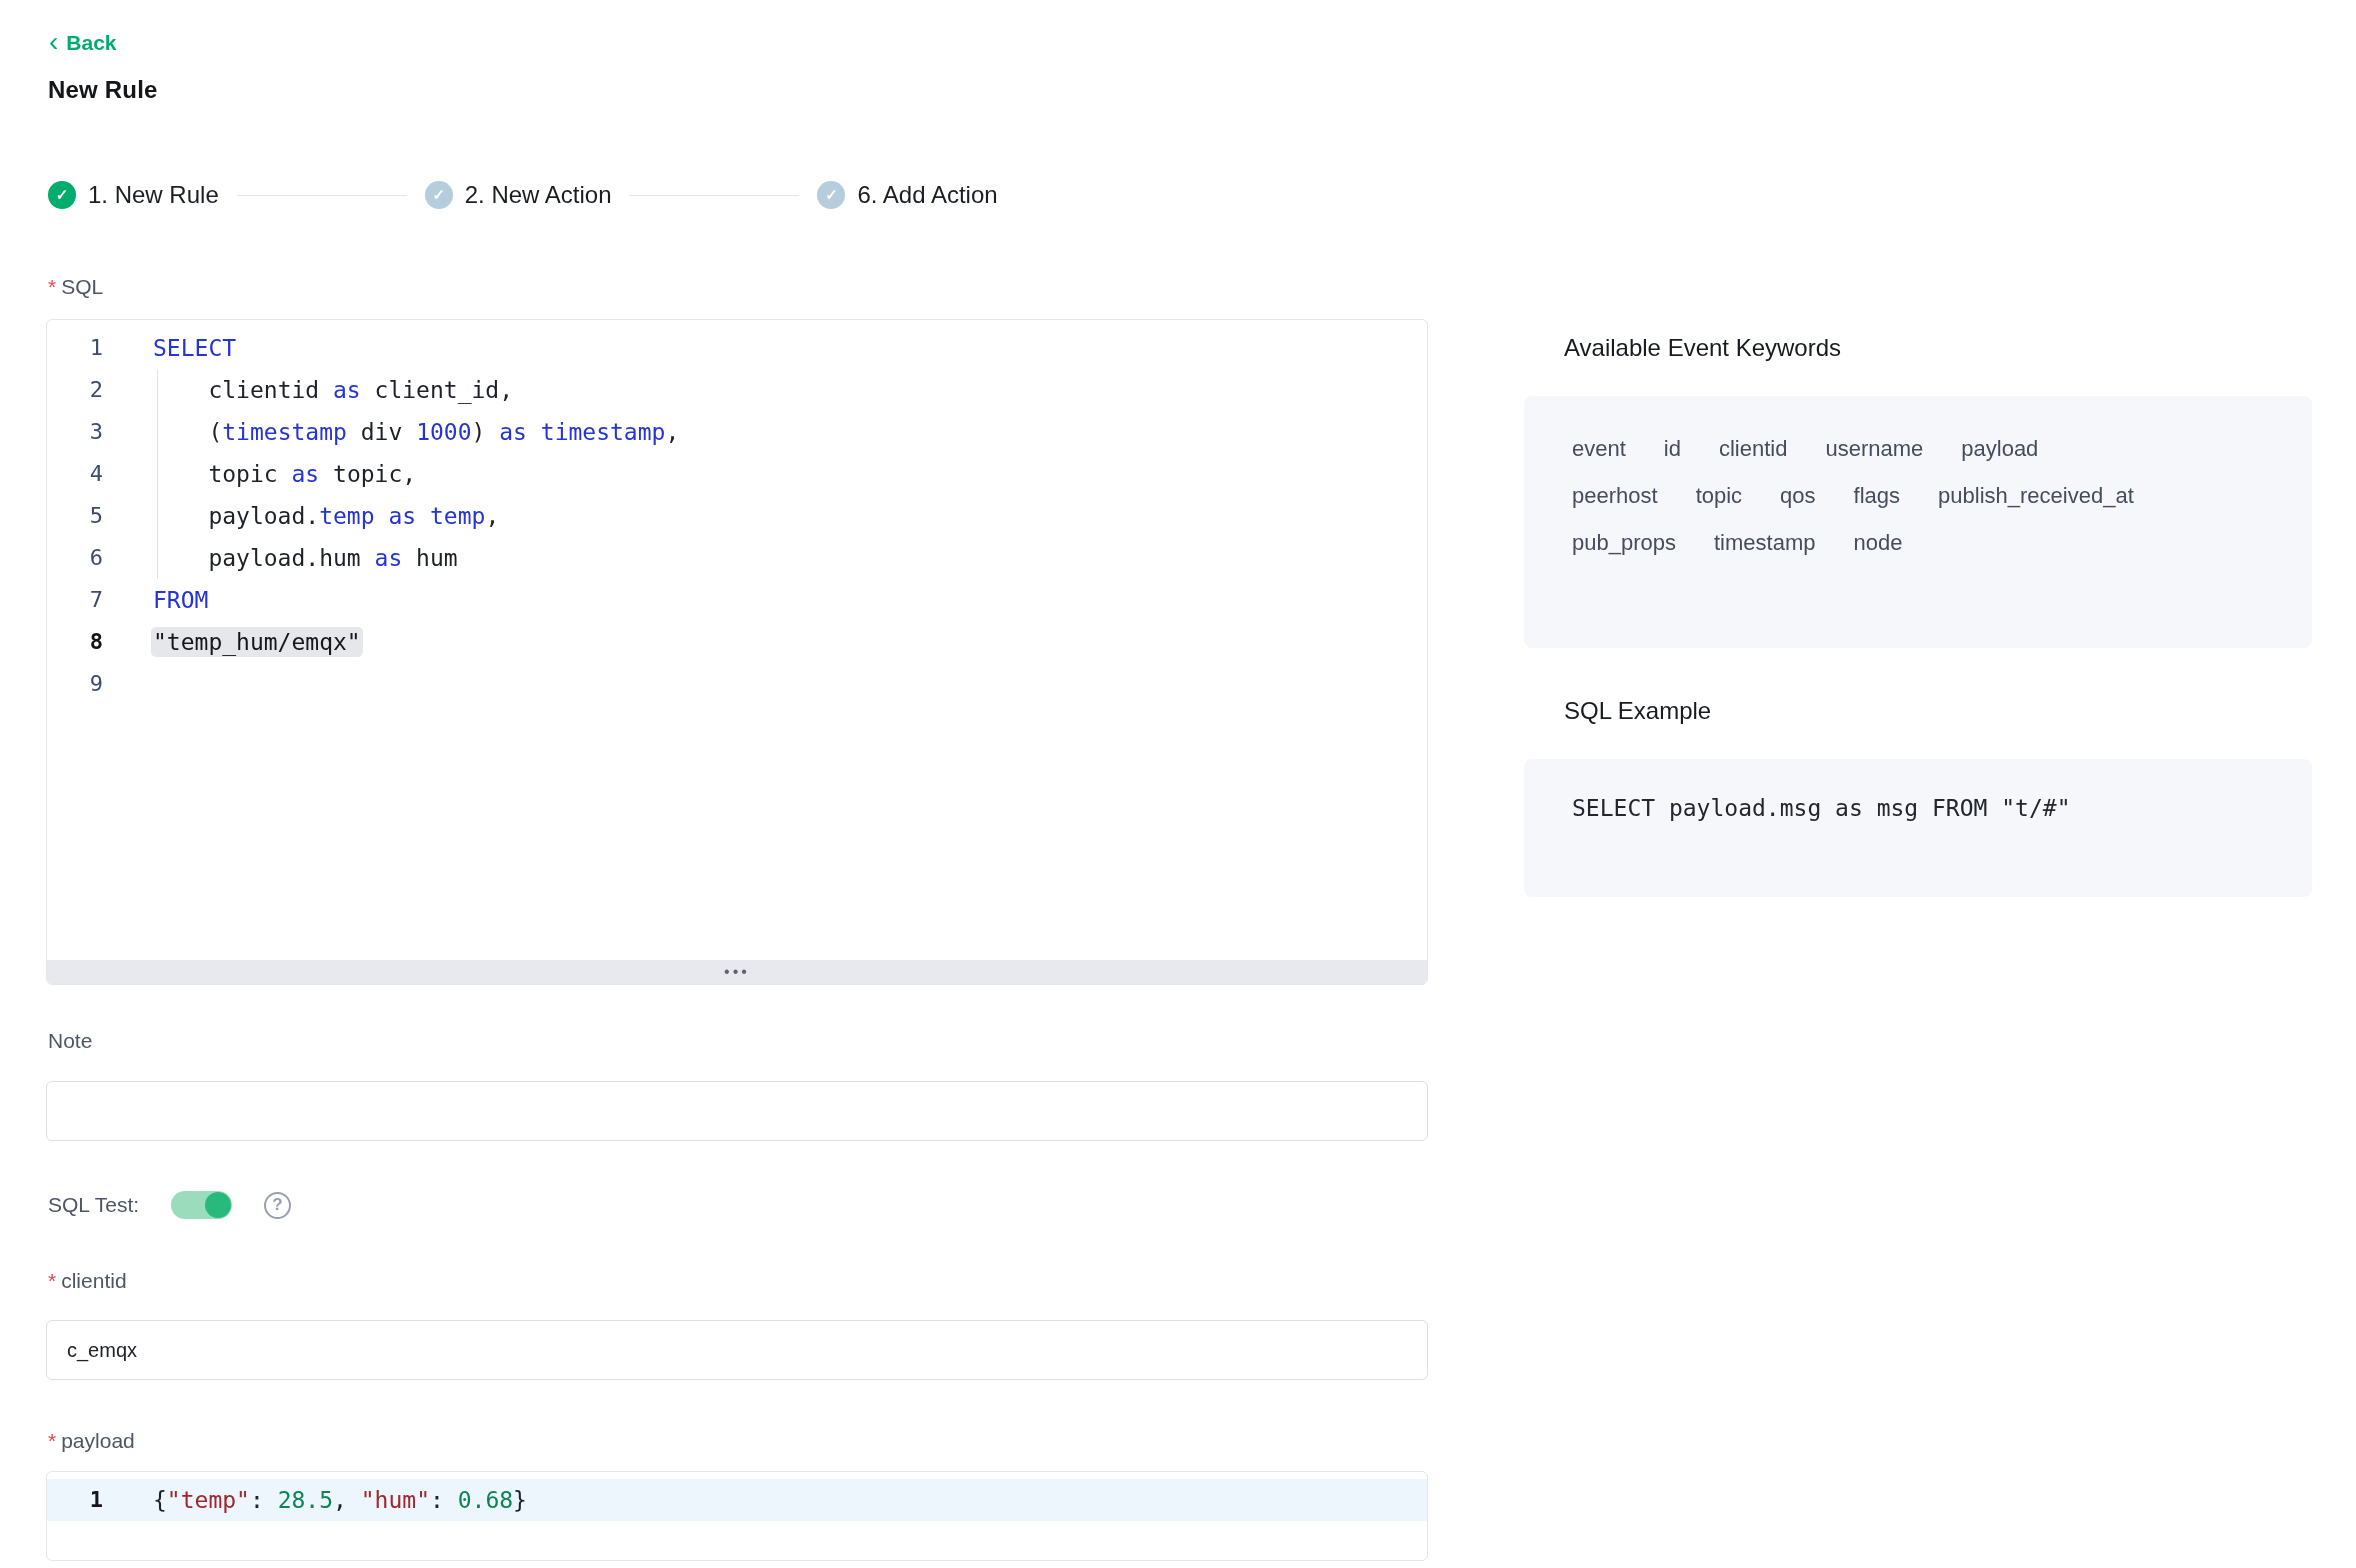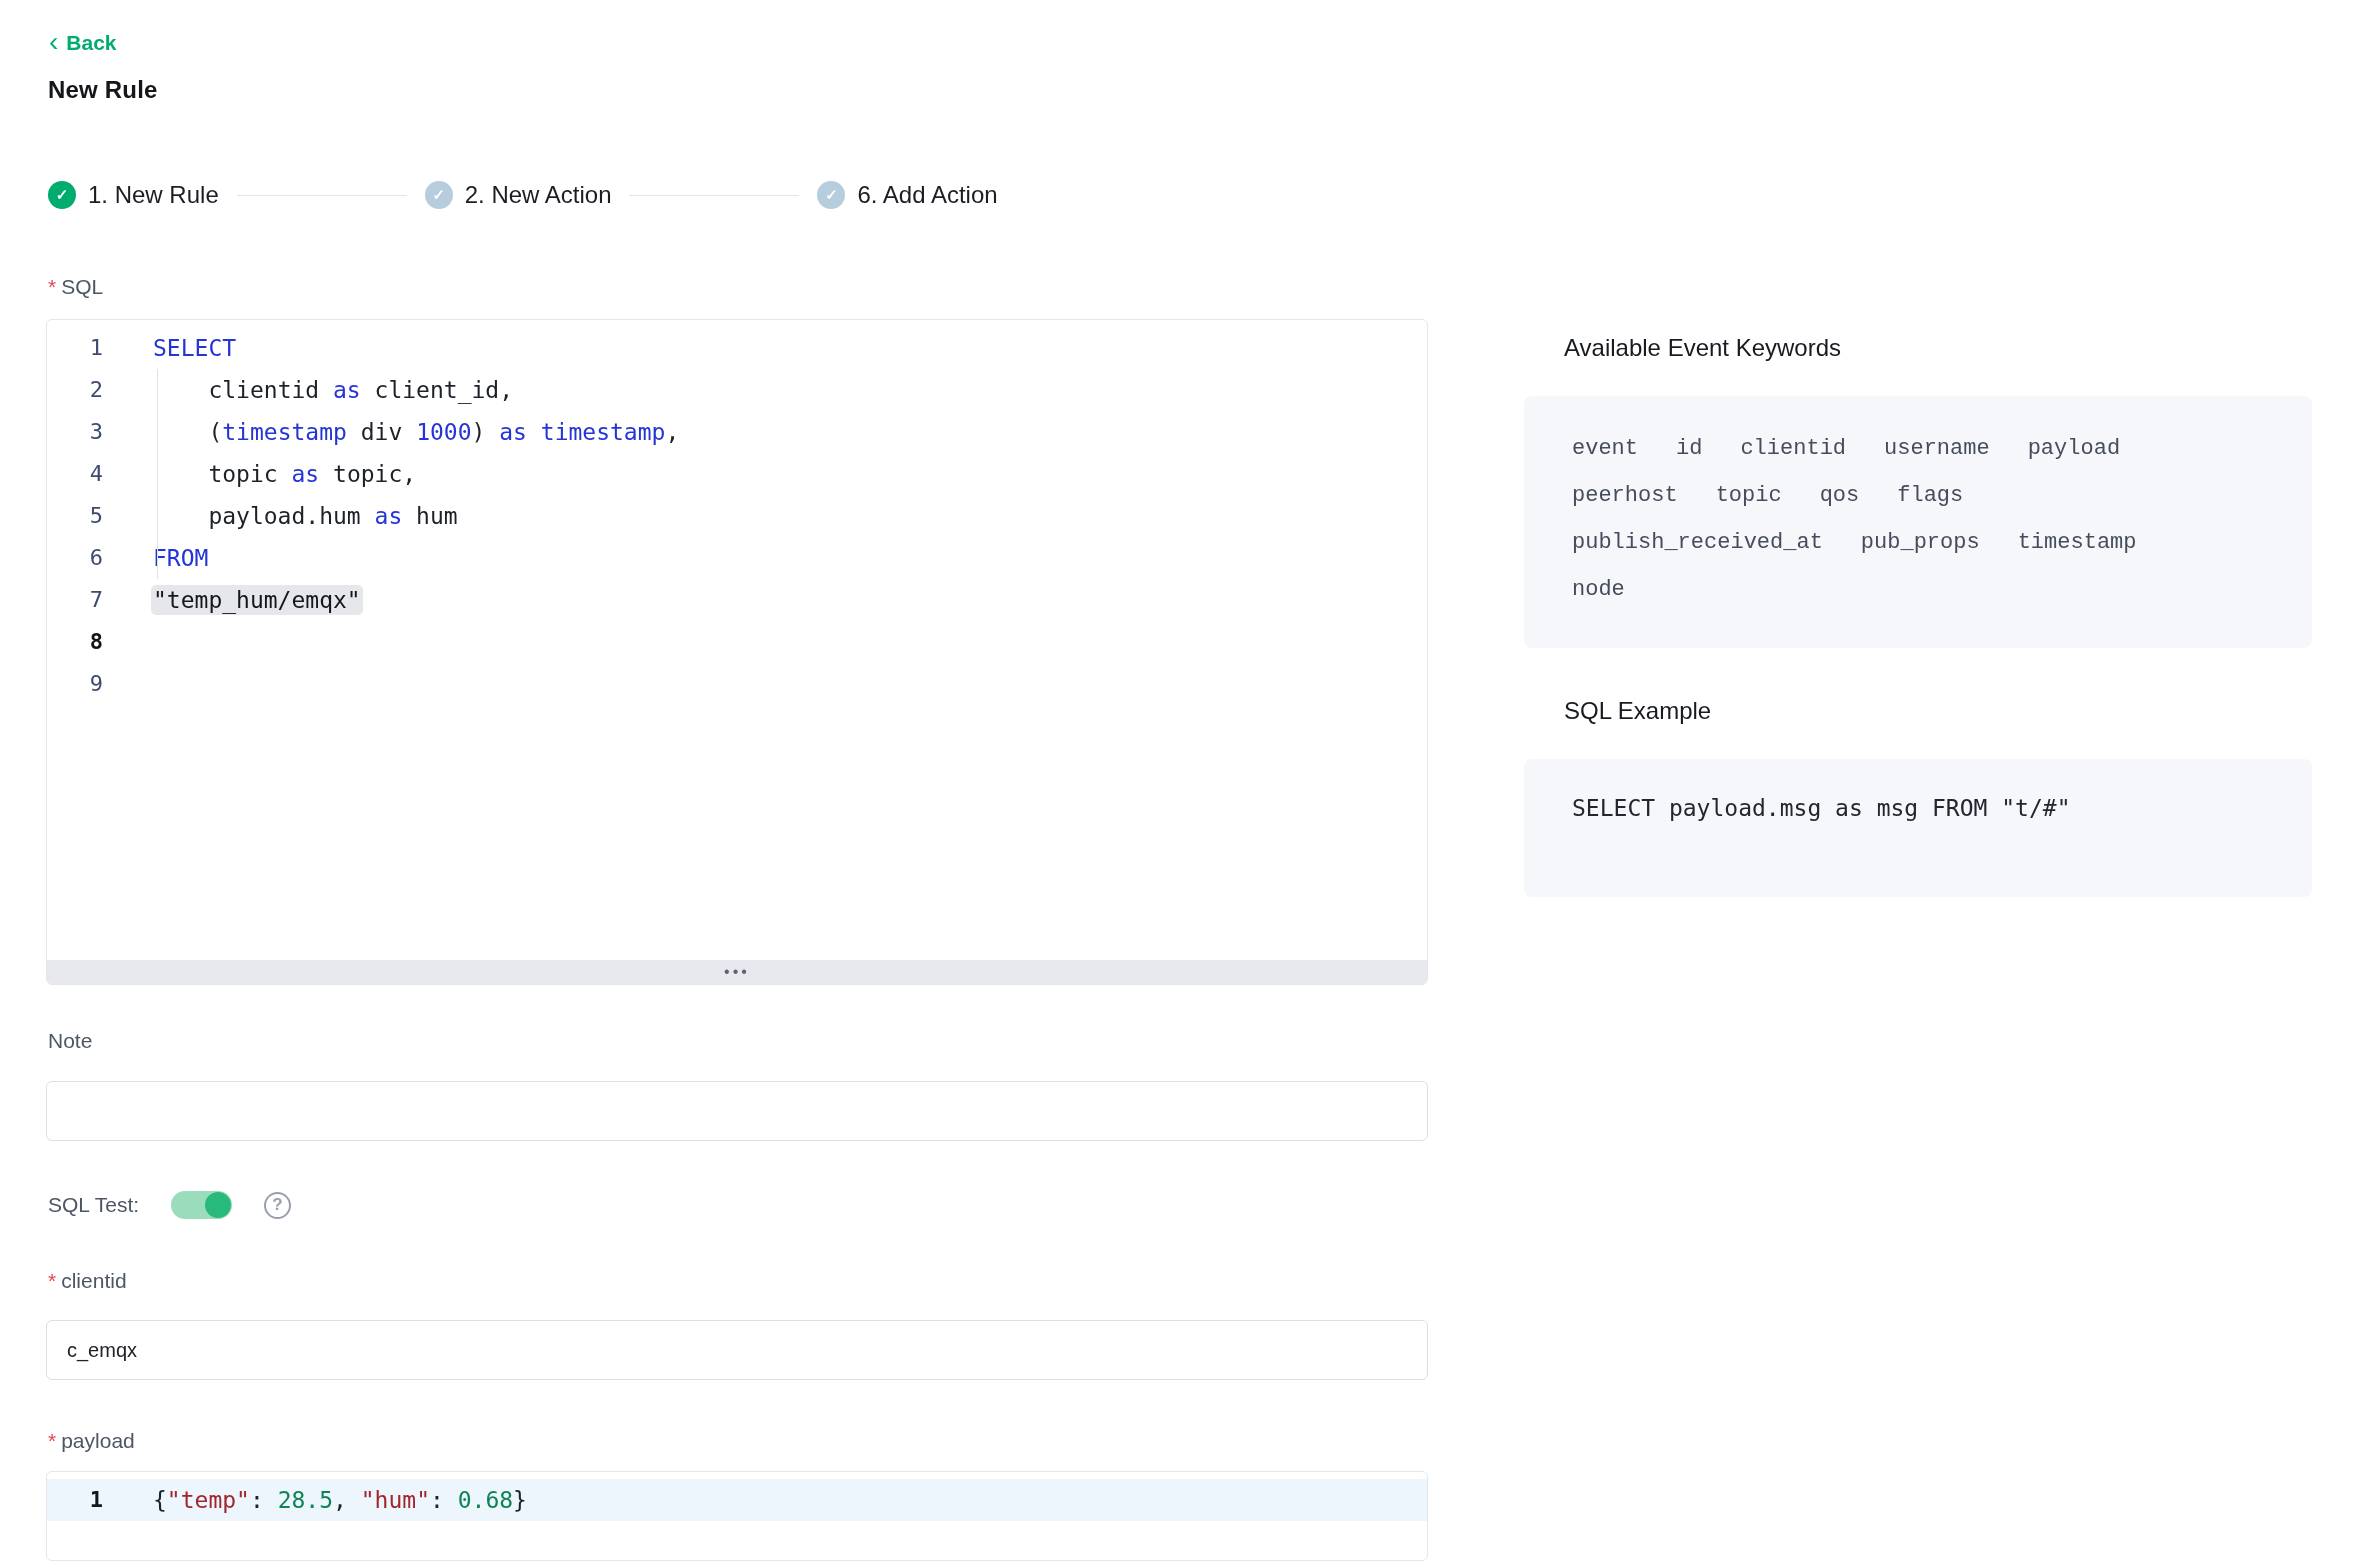--- a/index.html
+++ b/index.html
@@ -95,21 +95,21 @@
     color:#99a0ad; font-size:17px; font-weight:700;
     display:flex; align-items:center; justify-content:center; cursor:pointer;
   }
 
   
   .side-title { position:absolute; font-size:24px; font-weight:400; color:#181b20;margin-left:40px; }
   #kw-title { left:1524px; top:334px; }
   #ex-title { left:1524px; top:697px; }
   .side-panel { position:absolute; left:1524px; width:788px; background:#f5f7fa; border-radius:8px; }
   #kw-panel { top:396px; height:252px; padding:38px 48px; }
-  #kw-list { width:565px; display:flex; flex-wrap:wrap; column-gap:38px; row-gap:17px;font-family:Liberation Mono, monospace; }
+  #kw-list { width:565px; display:flex; flex-wrap:wrap; column-gap:38px; row-gap:17px; }
   .kw-chip { font-size:22px; color:#454d5c; line-height:30px; white-space:nowrap; }
   #ex-panel { top:759px; height:138px; padding:28px 48px; }
   .ex-line { font-family:"DejaVu Sans Mono", monospace; font-size:23px; line-height:42px; color:#23262e; white-space:pre; }
 
   
   #sql-label      { top:275px; }
   #note-label     { top:1029px; }
   #clientid-label { top:1269px; }
   #payload-label  { top:1429px; }
   #note-input     { top:1081px; }
@@ -157,20 +157,21 @@
         <div class="cm-lineno">7</div>
         <div class="cm-lineno active">8</div>
         <div class="cm-lineno">9</div>
       </div>
     <div class="cm-content">
       <div class="indent-guide"></div>
     <div class="cm-line"><span class="tok-kw">SELECT</span></div>
         <div class="cm-line"><span class="tok-p">    </span><span class="tok-p">clientid </span><span class="tok-kw">as</span><span class="tok-p"> client_id,</span></div>
         <div class="cm-line"><span class="tok-p">    (</span><span class="tok-kw">timestamp</span><span class="tok-p"> div </span><span class="tok-num">1000</span><span class="tok-p">) </span><span class="tok-kw">as</span><span class="tok-p"> </span><span class="tok-kw">timestamp</span><span class="tok-p">,</span></div>
         <div class="cm-line"><span class="tok-p">    topic </span><span class="tok-kw">as</span><span class="tok-p"> topic,</span></div>
+        <div class="cm-line"><span class="tok-p">    payload.</span><span class="tok-kw">temp</span><span class="tok-p"> </span><span class="tok-kw">as</span><span class="tok-p"> </span><span class="tok-kw">temp</span><span class="tok-p">,</span></div>
         <div class="cm-line"><span class="tok-p">    payload.hum </span><span class="tok-kw">as</span><span class="tok-p"> hum</span></div>
         <div class="cm-line"><span class="tok-kw">FROM</span></div>
         <div class="cm-line active"><span class="tok-str">"temp_hum/emqx"</span></div>
         <div class="cm-line">&nbsp;</div>
       </div>
   </div>
   <div class="cm-expander">•••</div>
 </div>
 
 <div class="field-label" id="note-label">

